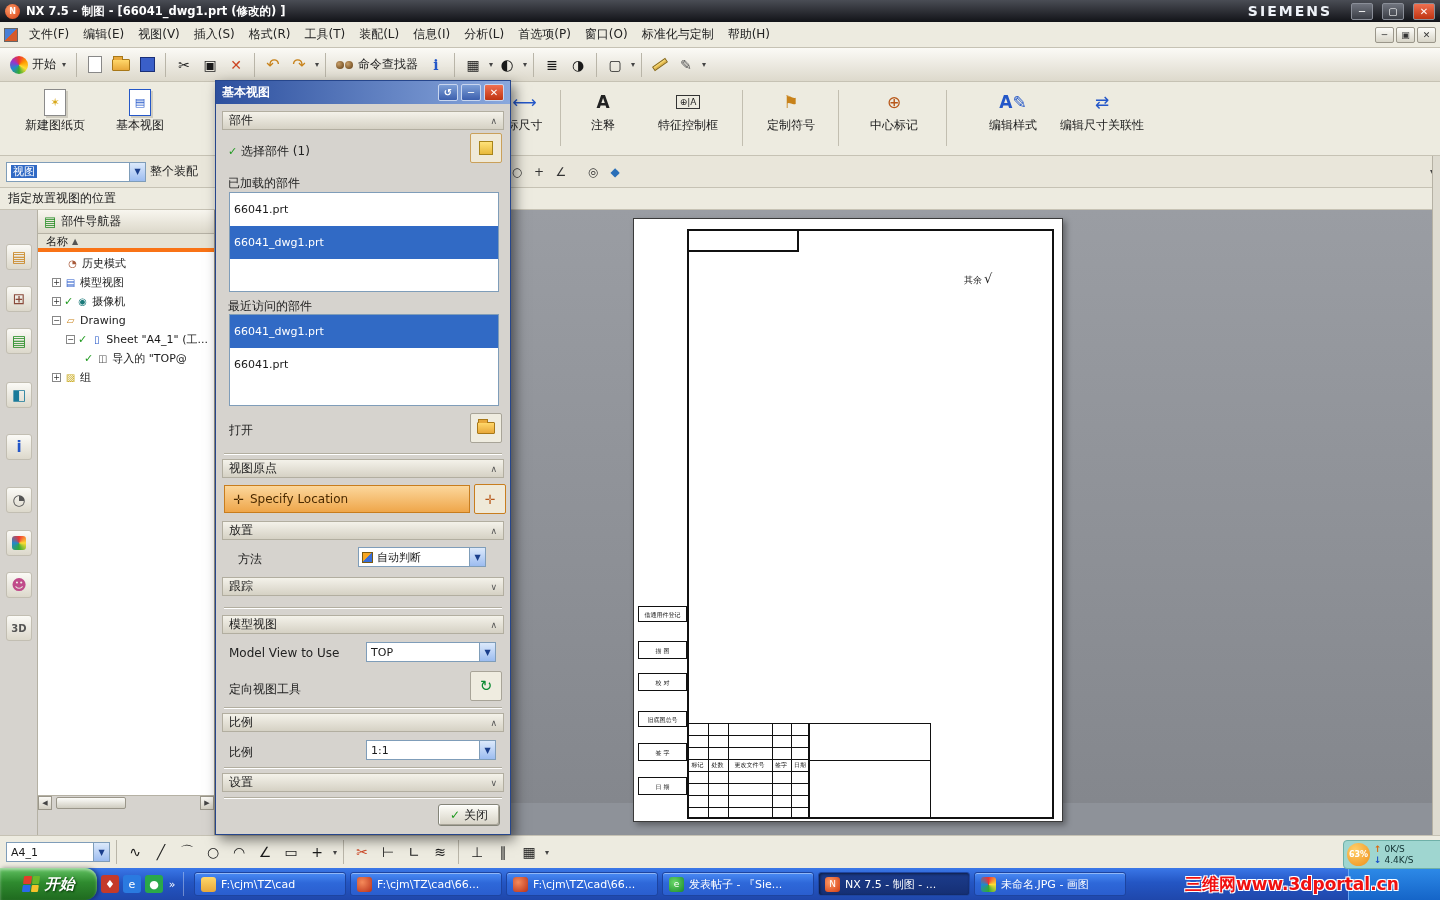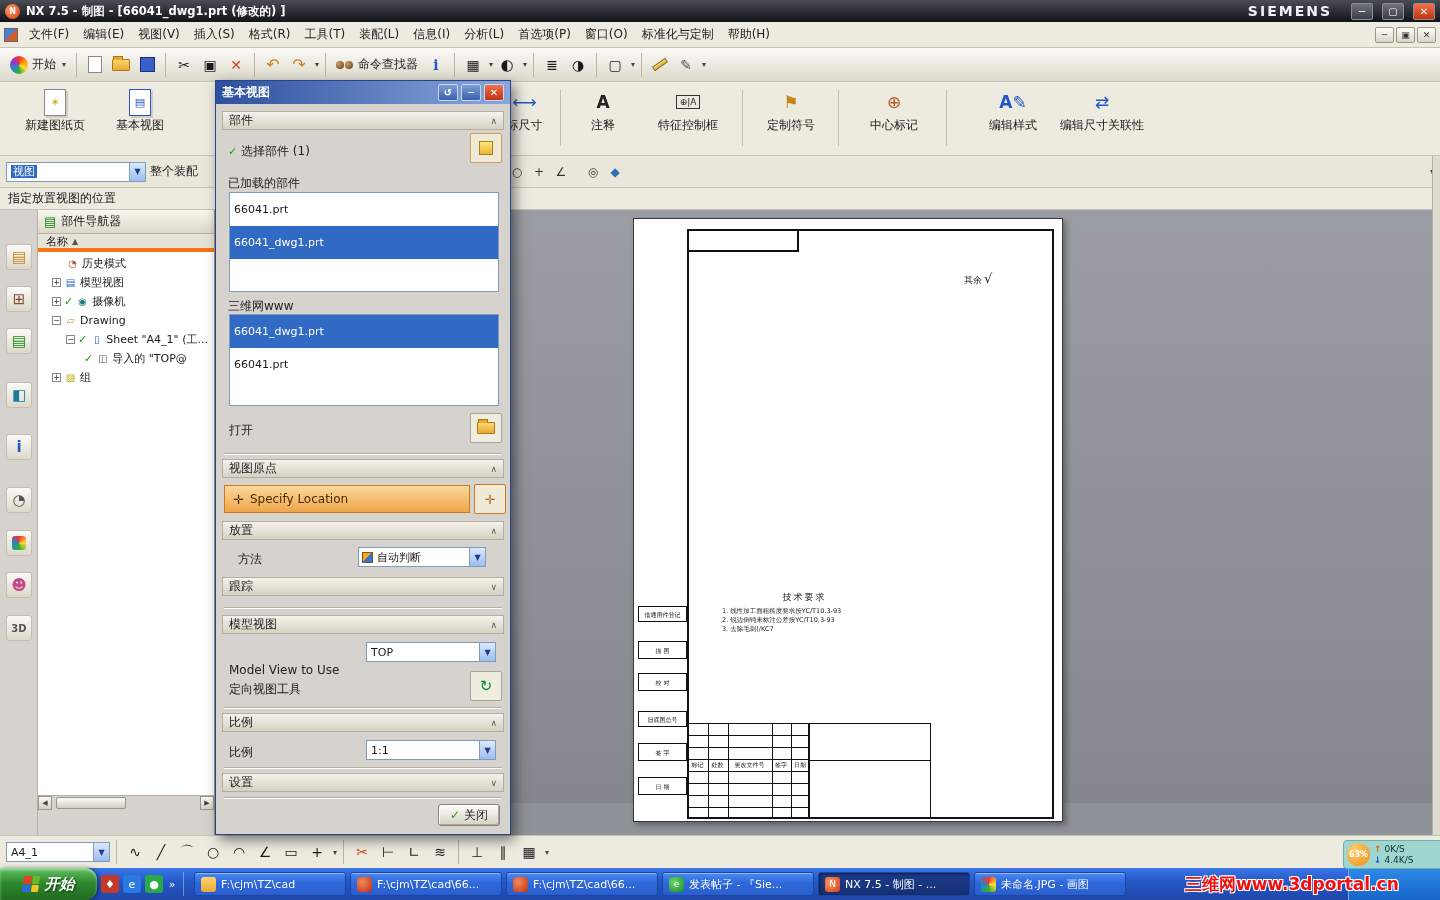--- a/index.html
+++ b/index.html
@@ -351,26 +351,20 @@
 </div>
 
 <div id="canvas">
   <div id="sheet">
     <div class="frame"></div>
     <div class="topbox"></div>
     <div class="rough">
       <span>其余</span>
       <span class="rsym">√</span>
     </div>
-    <div class="techblock">
-      <div class="tt">技术要求</div>
-      <div class="tl">1. 线性加工面粗糙度要求按YC/T10.3-93</div>
-      <div class="tl">2. 锐边倒钝未标注公差按YC/T10.3-93</div>
-      <div class="tl">3. 去除毛刺(/KC7</div>
-    </div>
     <div class="mbox" style="top:387px;height:16px">借通用件登记</div>
     <div class="mbox" style="top:422px;height:18px">描 图</div>
     <div class="mbox" style="top:454px;height:18px">校 对</div>
     <div class="mbox" style="top:492px;height:16px">旧底图总号</div>
     <div class="mbox" style="top:524px;height:18px">签 字</div>
     <div class="mbox" style="top:558px;height:18px">日 期</div>
     <div class="tbgrid"></div>
     <span class="cell6" style="left:54px;top:540px;width:19px">标记</span>
     <span class="cell6" style="left:74px;top:540px;width:19px">处数</span>
     <span class="cell6" style="left:94px;top:540px;width:43px">更改文件号</span>
@@ -405,21 +399,21 @@
   <span class="dbtn" style="top:52px;left:254px">
       <span class="cube"></span>
     </span>
 
   <span class="dlabel" style="top:94px;left:12px">已加载的部件</span>
   <div class="lb" style="top:111px;left:13px;width:270px;height:100px">
     <div class="lbi">66041.prt</div>
     <div class="lbi sel">66041_dwg1.prt</div>
   </div>
 
-  <span class="dlabel" style="top:217px;left:12px">三维网www</span>
+  <span class="dlabel" style="top:217px;left:12px">最近访问的部件</span>
   <div class="lb" style="top:233px;left:13px;width:270px;height:92px">
     <div class="lbi sel">66041_dwg1.prt</div>
     <div class="lbi">66041.prt</div>
   </div>
 
   <span class="dlabel" style="top:341px;left:13px">打开</span>
   <span class="dbtn" style="top:332px;left:254px;border-color:#a8a498;background:#efece0">
       <span class="folder"></span>
     </span>
 
@@ -453,21 +447,21 @@
     <span>跟踪</span>
     <span class="chev">∨</span>
   </div>
 
   <div class="hsep" style="top:526px"></div>
   <div class="dsec" style="top:534px">
     <span>模型视图</span>
     <span class="chev">∧</span>
   </div>
 
-  <span class="dlabel" style="top:582px;left:13px">Model View to Use</span>
+  <span class="dlabel" style="top:565px;left:13px">Model View to Use</span>
   <span class="combo" style="position:absolute;top:561px;left:150px;width:130px">
     <span class="val">TOP</span>
     <span class="arr">▼</span>
   </span>
 
   <span class="dlabel" style="top:600px;left:13px">定向视图工具</span>
   <span class="dbtn" style="top:590px;left:254px;border-color:#a8a498;background:#efece0">
       <span style="color:#0a8a30;font-size:15px">↻</span>
     </span>
 

